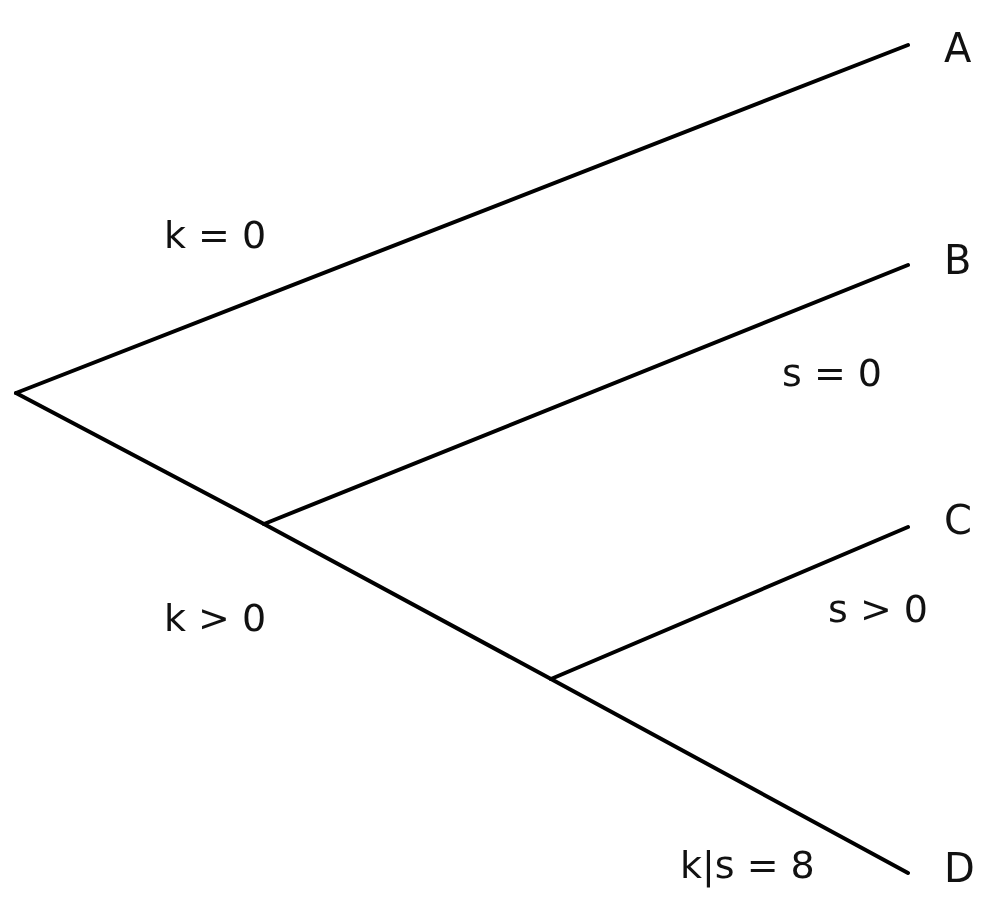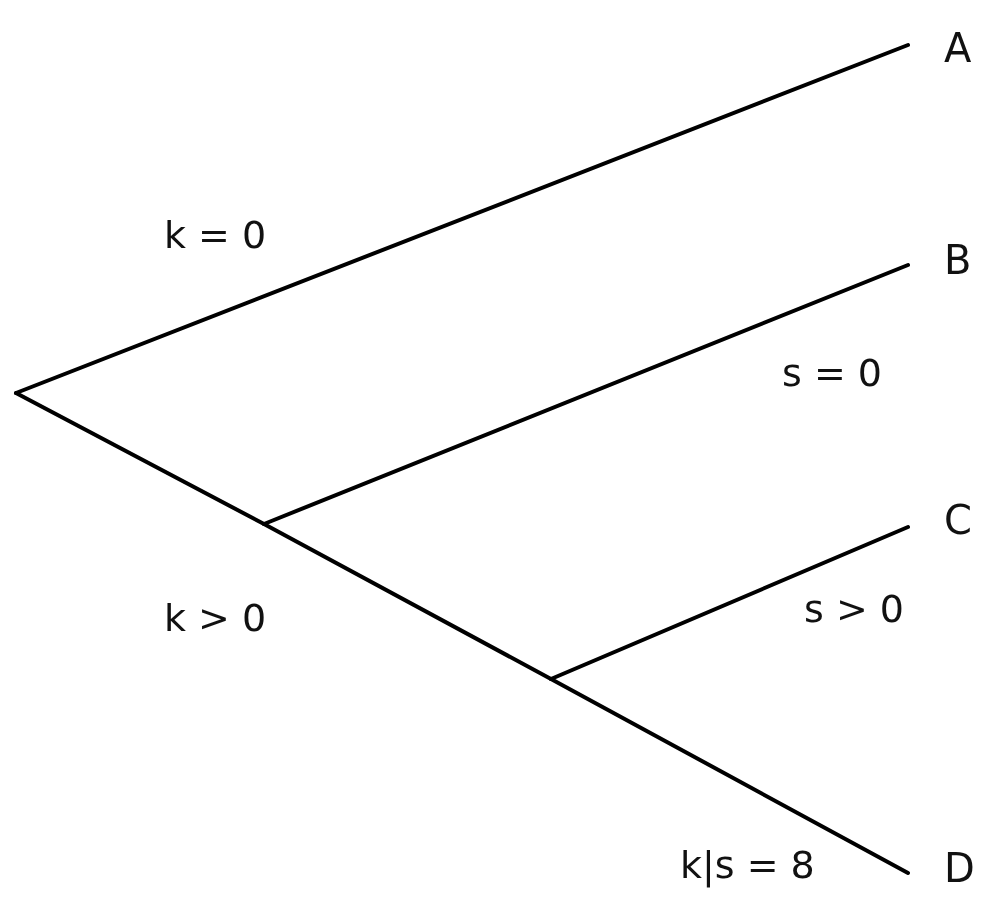--- a/index.html
+++ b/index.html
@@ -29,14 +29,14 @@
 </svg>
 
 <div class="lbl leaf" style="left:944px; top:28px;">A</div>
 <div class="lbl leaf" style="left:944px; top:240px;">B</div>
 <div class="lbl leaf" style="left:944px; top:500px;">C</div>
 <div class="lbl leaf" style="left:944px; top:848px;">D</div>
 
 <div class="lbl" style="left:164px; top:216px;">k = 0</div>
 <div class="lbl" style="left:164px; top:580px;margin-top:19px;">k &gt; 0</div>
 <div class="lbl" style="left:782px; top:354px;">s = 0</div>
-<div class="lbl" style="left:804px; top:590px;">s &gt; 0</div>
+<div class="lbl" style="left:828px; top:590px;">s &gt; 0</div>
 <div class="lbl" style="left:680px; top:846px;">k|s = 8</div>
 
 </body></html>

